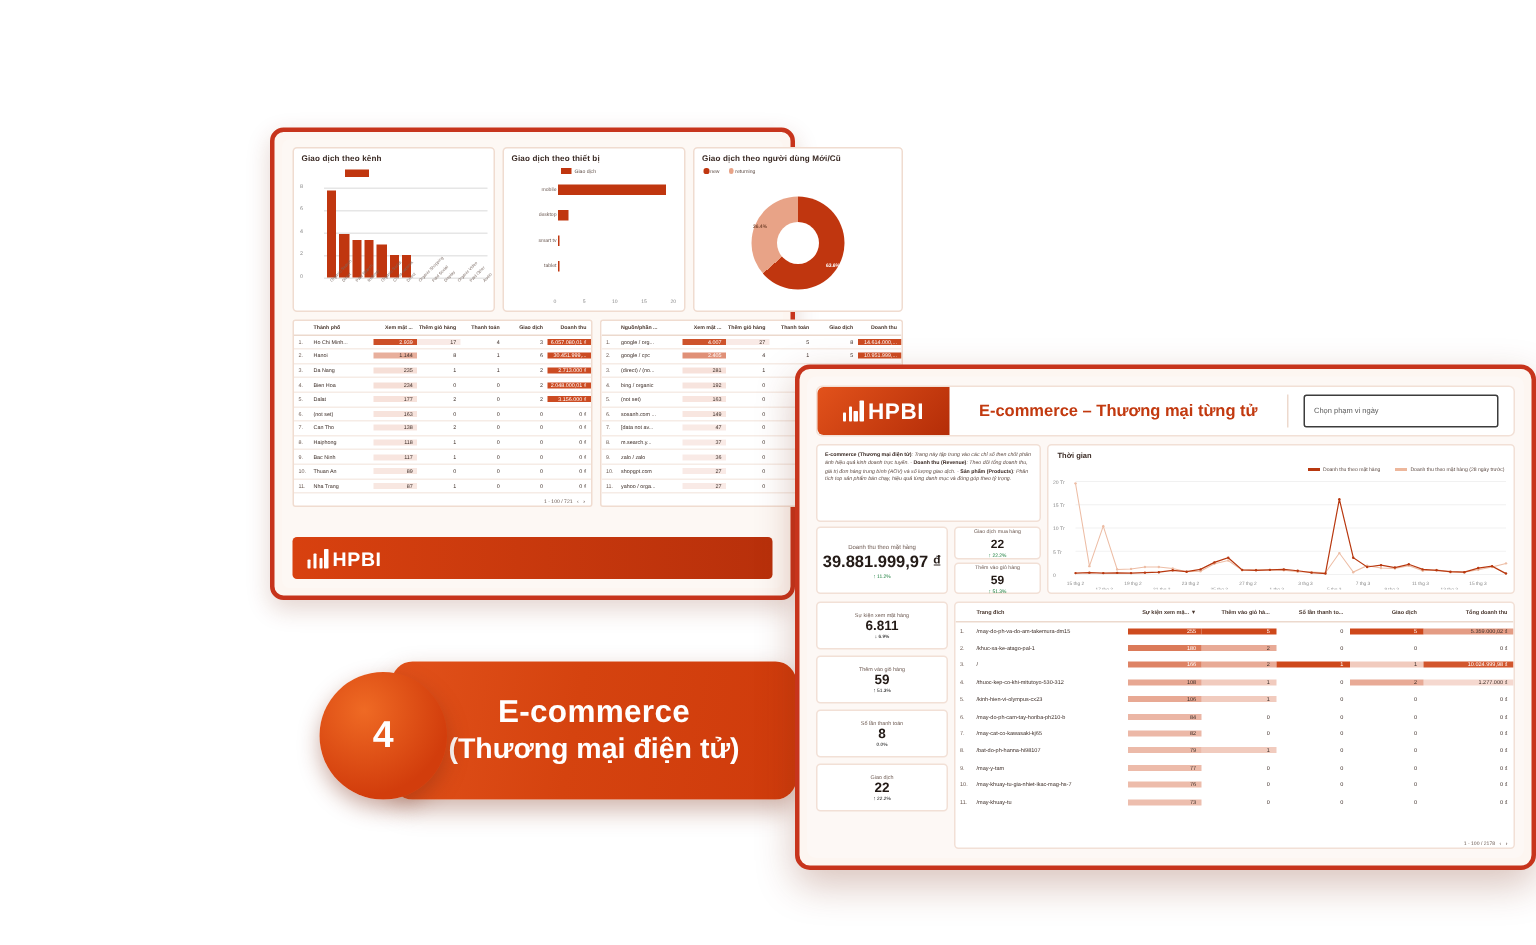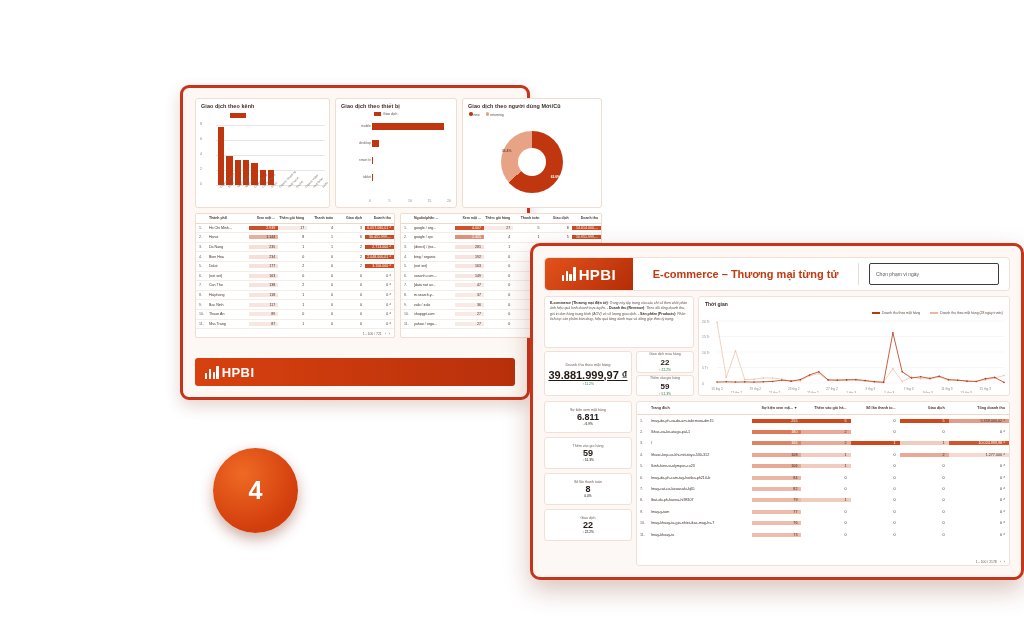--- a/index.html
+++ b/index.html
@@ -106,21 +106,21 @@
           line-height:1.5; color:#5d4a42; font-style:italic; overflow:hidden;}
   .fdesc b{ font-style:normal; color:#3a2a24;}
 
   .kpi{ background:#fff; border:1px solid #f2e0d6; border-radius:3px; position:absolute;
         display:flex; flex-direction:column; align-items:center; justify-content:center;}
   .kpi .k-lab{ font-size:3.5px; color:#6f5c54; margin-bottom:2px; text-align:center;}
   .kpi .k-val{ font-weight:bold; color:#231a16; }
   .kpi .k-delta{ font-size:3.3px; color:#137a36; margin-top:1px;}
 
   .k-rev{ left:6px; top:100px; width:88px; height:45px;}
-  .k-rev .k-val{ font-size:11px;text-decoration:underline;}
+  .k-rev .k-val{ font-size:11px;}
   .k-rev .k-lab{ font-size:4px;}
   .k-tx{ left:98px; top:100px; width:58px; height:22px;}
   .k-tx .k-val{ font-size:8px;}
   .k-cart{ left:98px; top:124px; width:58px; height:21px;}
   .k-cart .k-val{ font-size:8px;}
 
   .ftime{ position:absolute; left:160px; top:45px; right:6px; height:100px; background:#fff;
           border:1px solid #f2e0d6; border-radius:3px;}
   .ftime-title{ position:absolute; left:6px; top:4px; font-size:5px; font-weight:bold; color:#3a2a24;}
   .ts-legend{ position:absolute; top:14px; right:6px; display:flex; gap:10px; font-size:3.4px; color:#5d4b44;}
@@ -505,20 +505,24 @@
             <i style="height:7px"></i>
             <i style="height:13px"></i>
         </span>
         <span class="logo-txt" style="font-size:13px;margin-left:3px;">HPBI</span>
       </div>
 
     </div>
   </div>
 
   <div class="badge-wrap">
+    <div class="badge-bar">
+      <div class="badge-t1">E-commerce</div>
+      <div class="badge-t2">(Thương mại điện tử)</div>
+    </div>
     <div class="badge-circle">4</div>
   </div>
 
   <div class="front-window">
     <div class="front-inner">
 
       <div class="fhead">
         <div class="flogo">
           <span class="logo-bars">
             <i style="height:6px"></i>

